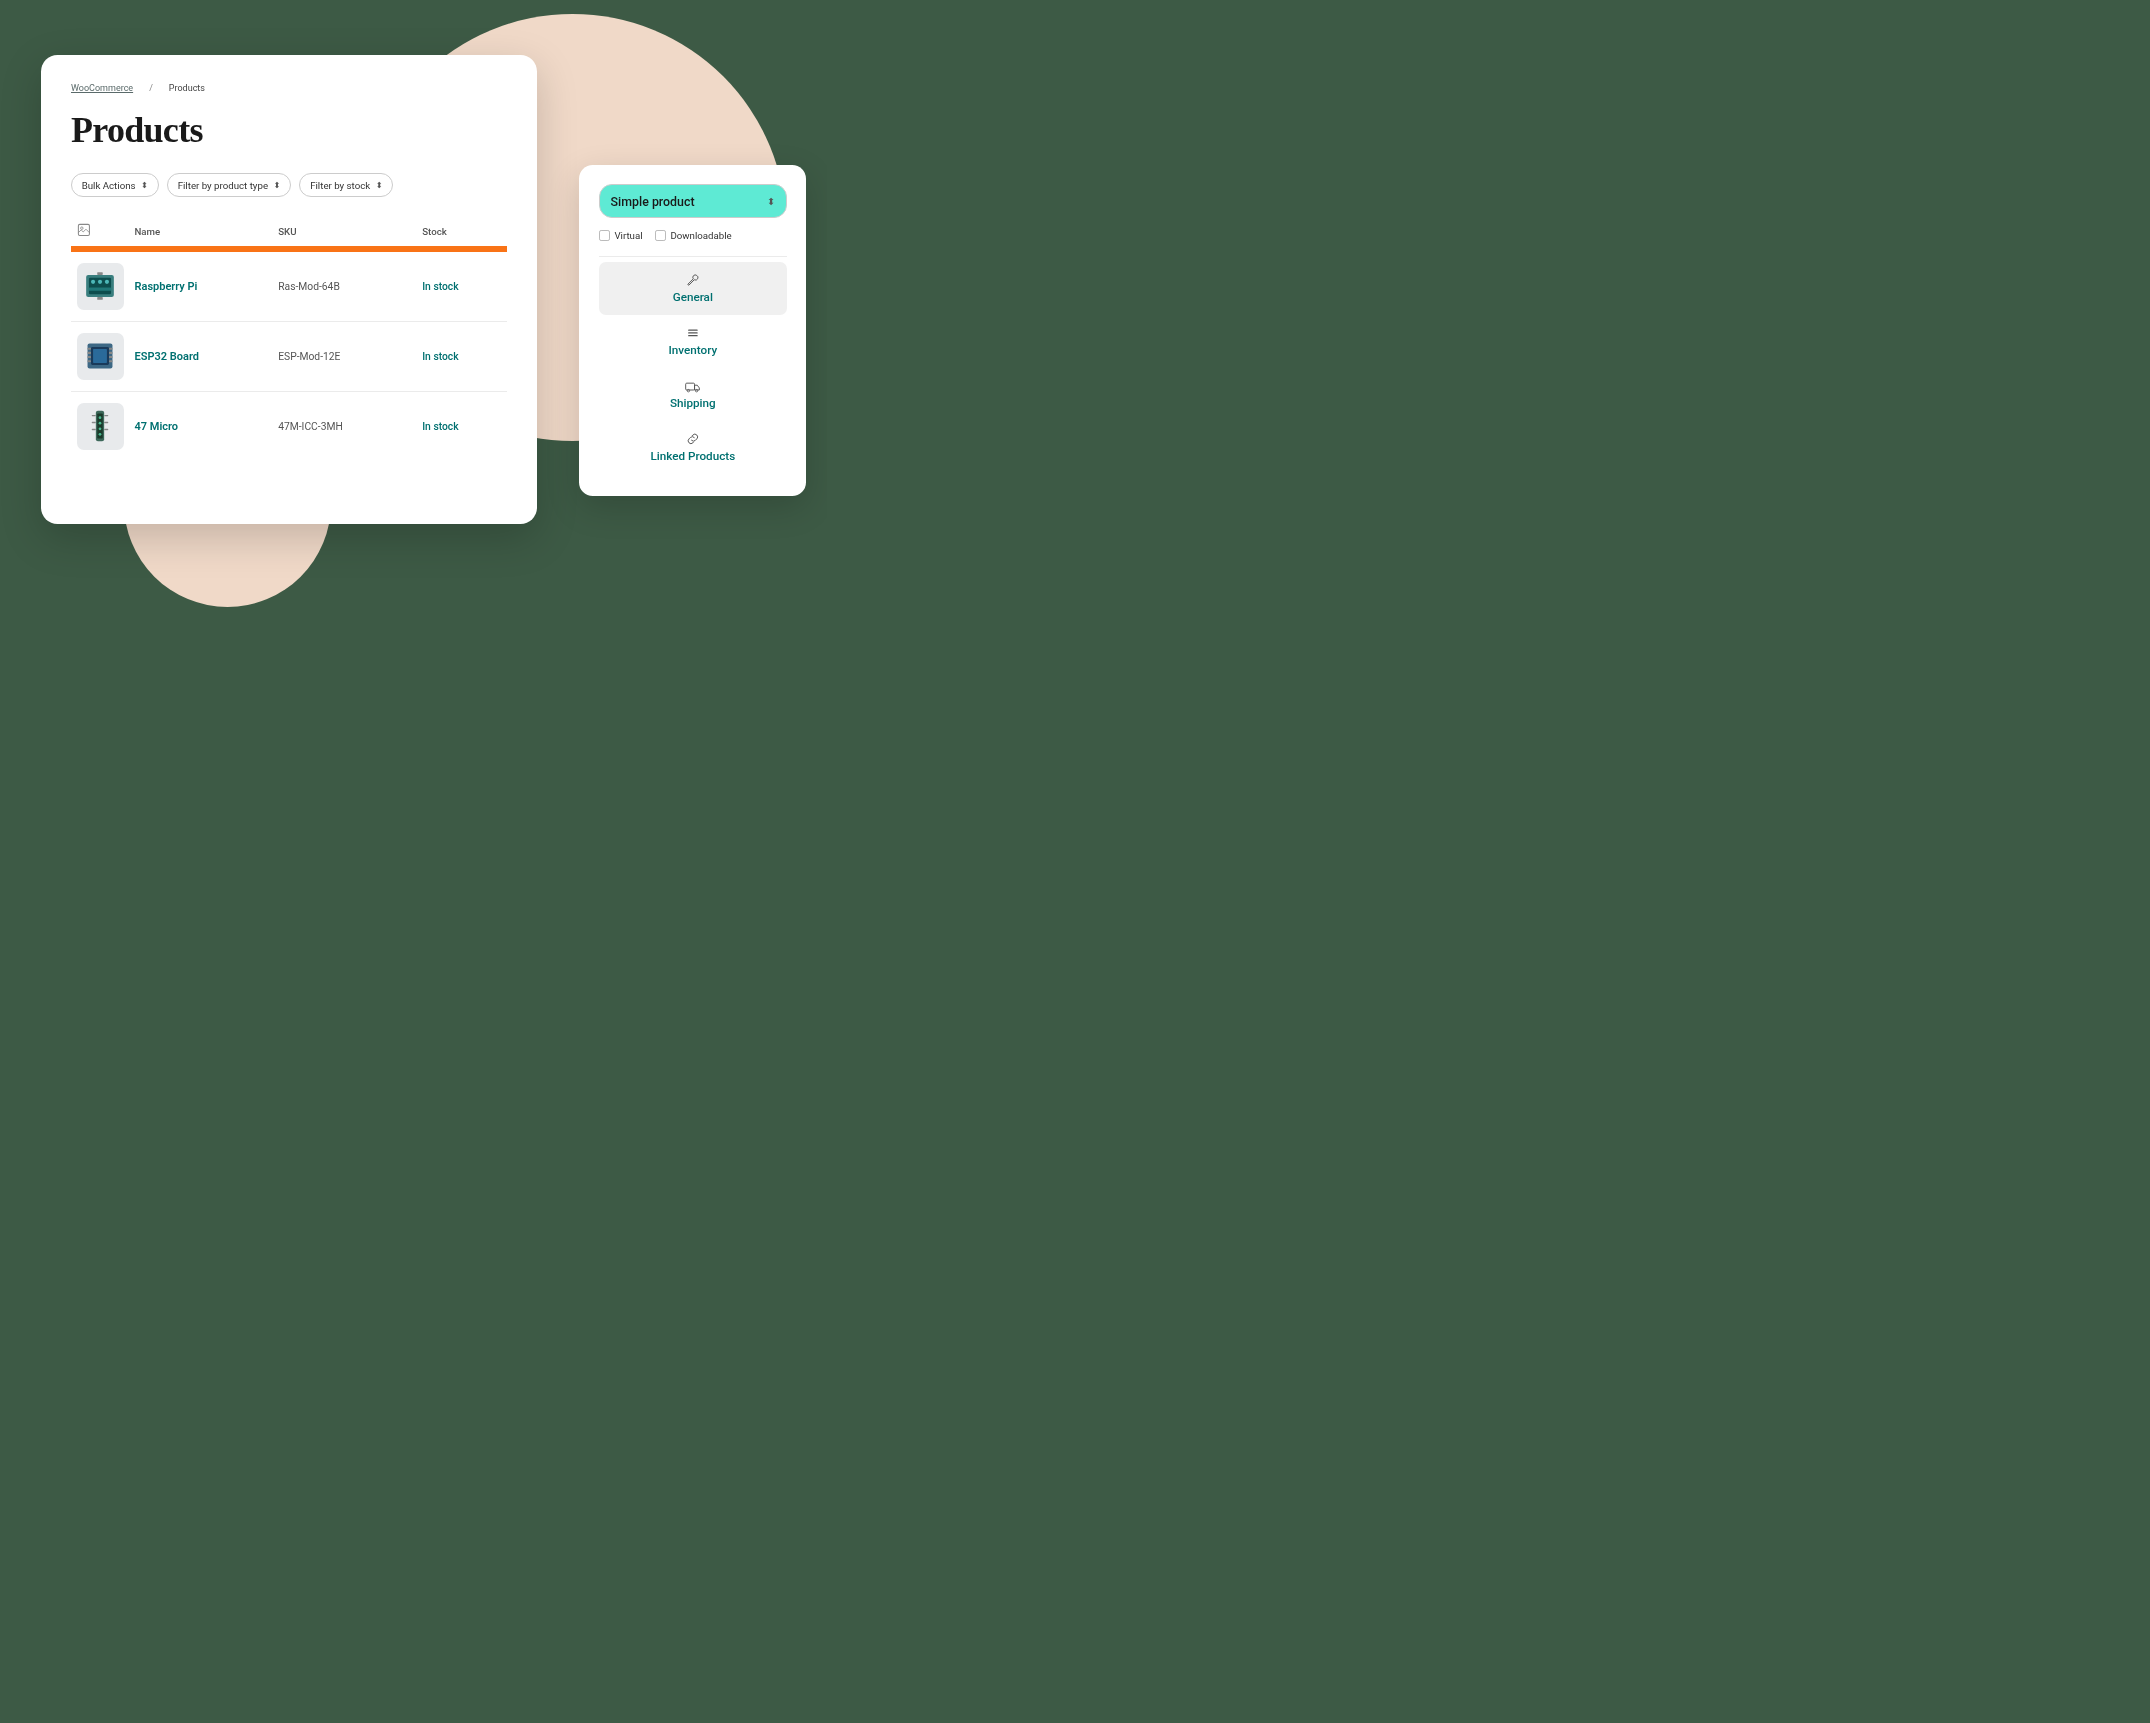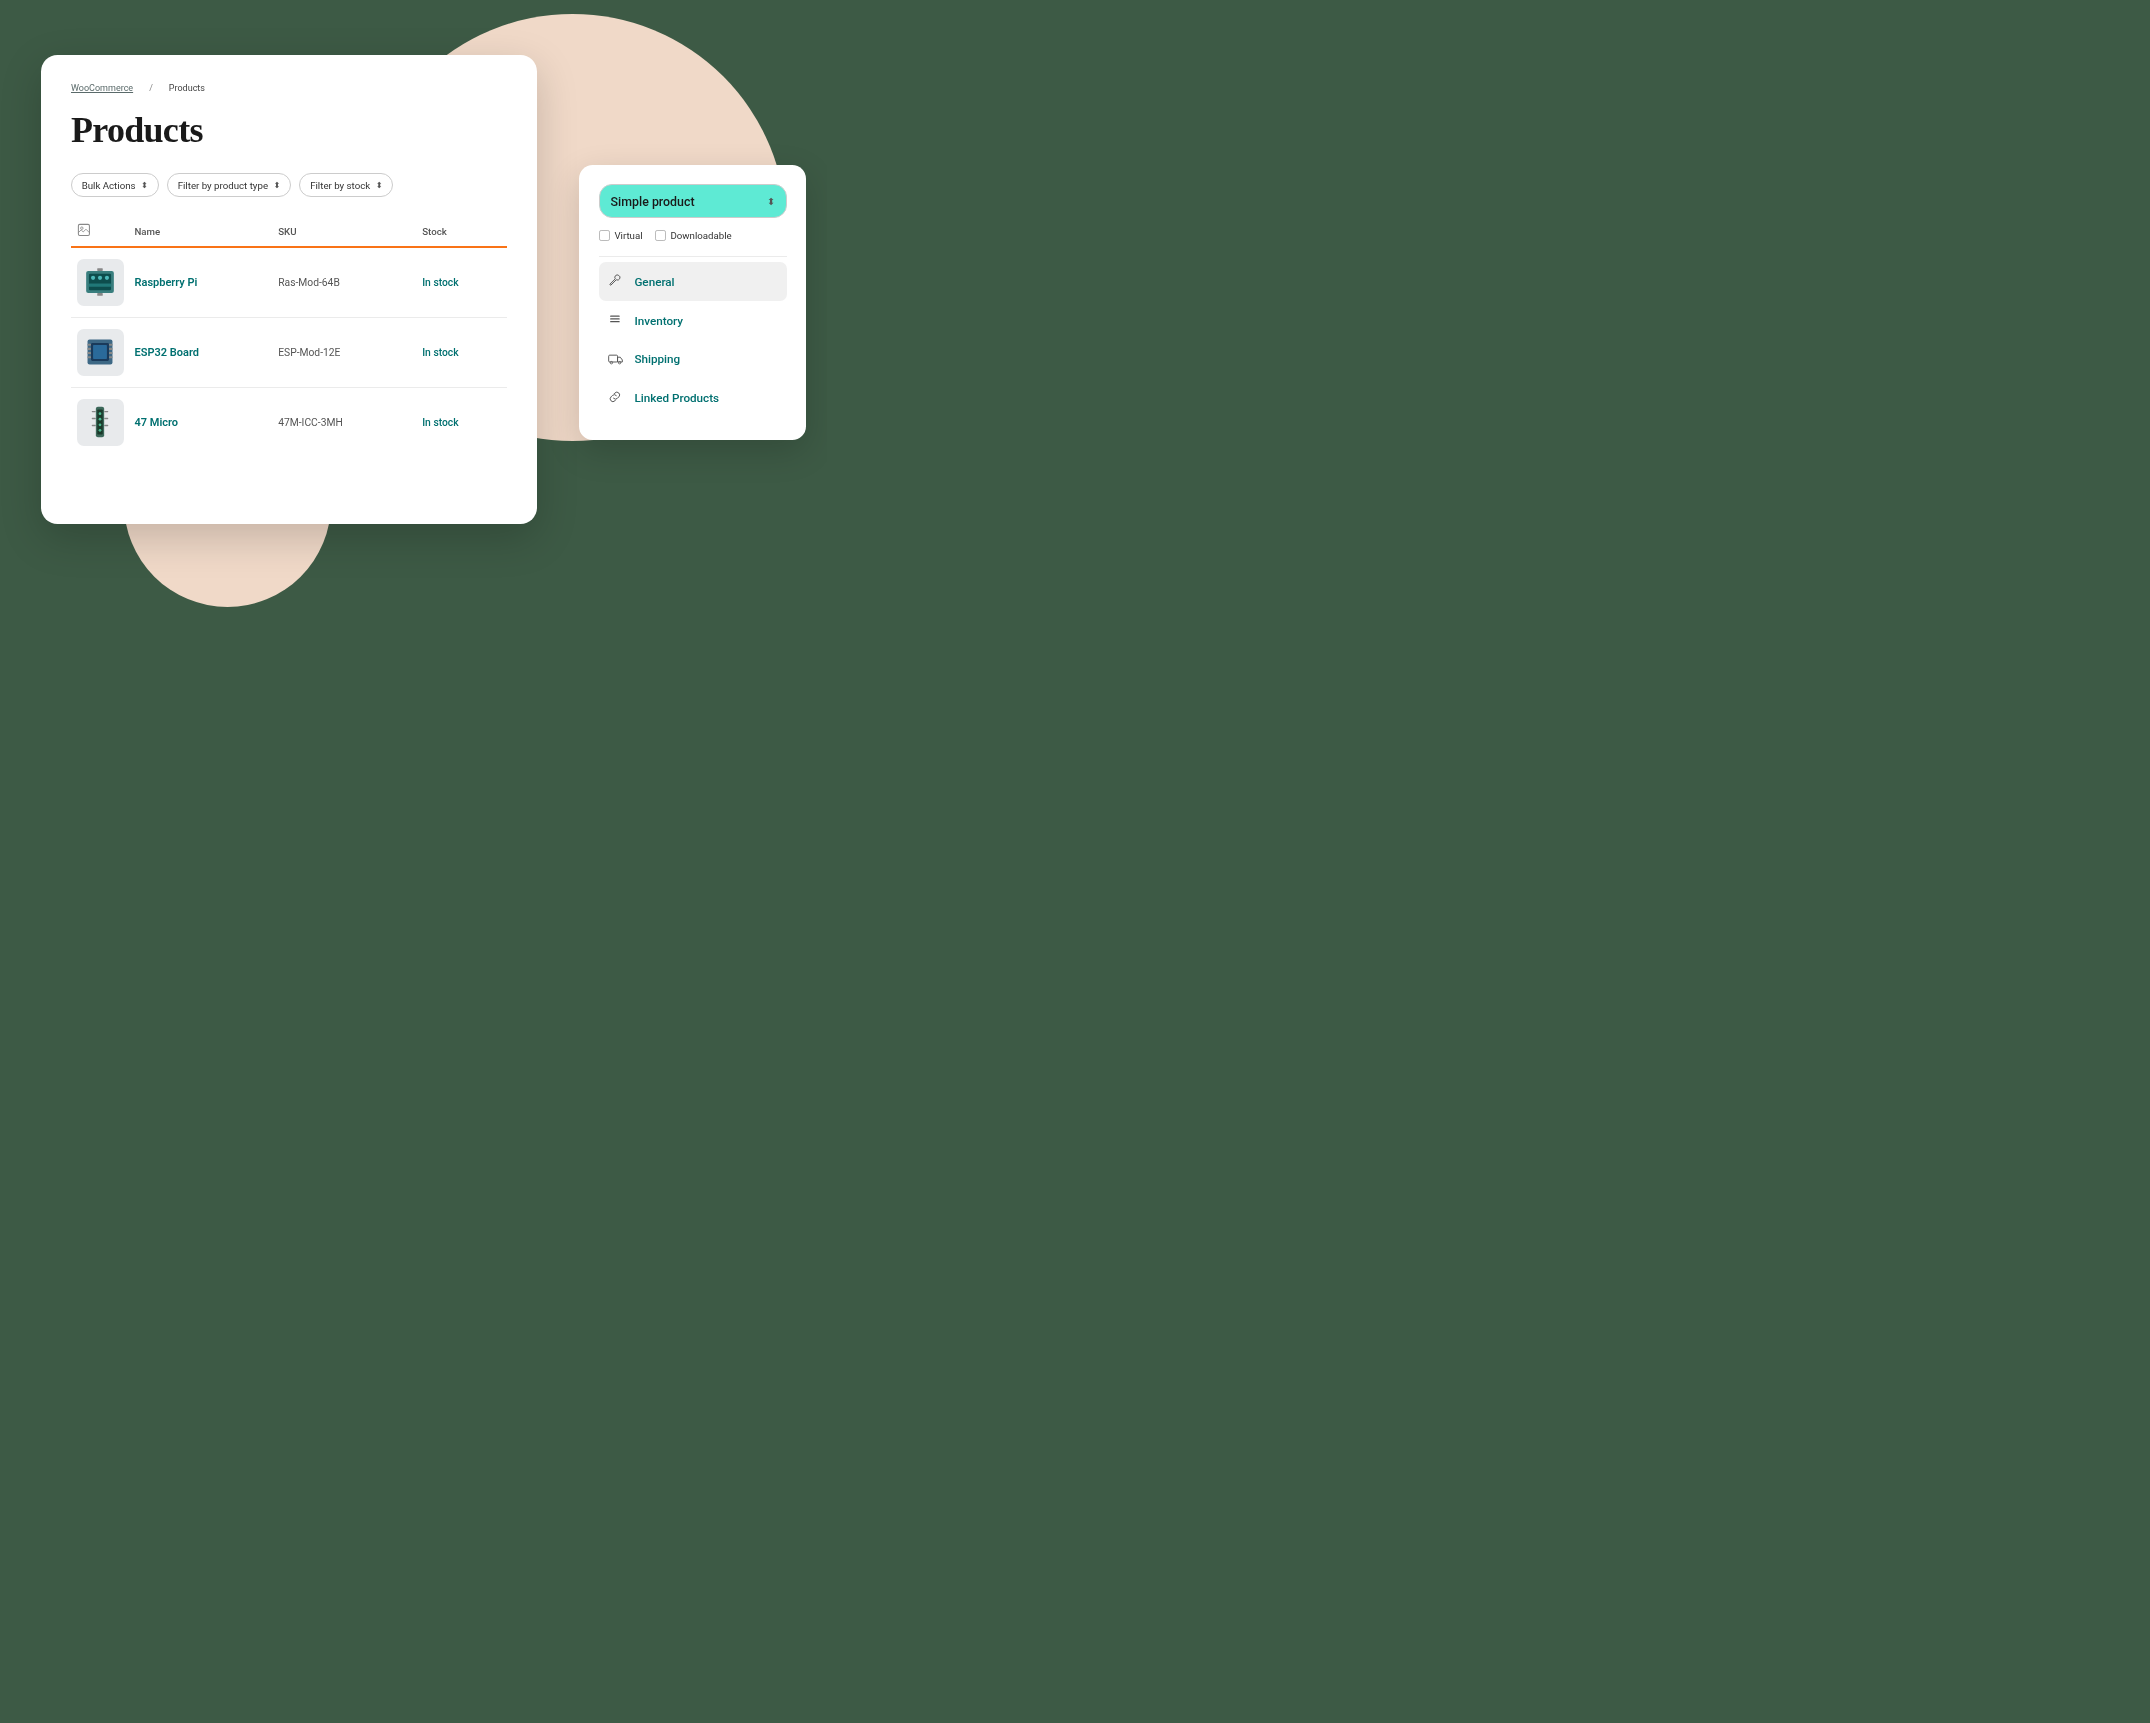--- a/index.html
+++ b/index.html
@@ -119,21 +119,21 @@
       color: #555;
     }
 
     
     .product-table {
       width: 100%;
       border-collapse: collapse;
     }
 
     .product-table thead tr {
-      border-bottom: 2px solid #f97316;
+      border-bottom: 6px solid #f97316;
     }
 
     .product-table th {
       text-align: left;
       padding: 6.9px 5.5px;
       font-size: 9.7px;
       font-weight: 500;
       color: #555;
     }
 
@@ -245,25 +245,25 @@
 
     .divider {
       height: 0.7px;
       background: #ebebeb;
       margin: 2.8px 0 5.5px 0;
     }
 
     .panel-menu-item {
       display: flex;
       align-items: center;
-      gap: 11px;
       padding: 11px 8.3px;
       border-radius: 6.9px;
       cursor: pointer;
       transition: background 0.15s;
+      flex-direction: column;
     }
 
     .panel-menu-item.active {
       background: #f0f0f0;
     }
 
     .panel-menu-icon {
       font-size: 12.4px;
       color: #555;
       width: 16.5px;

